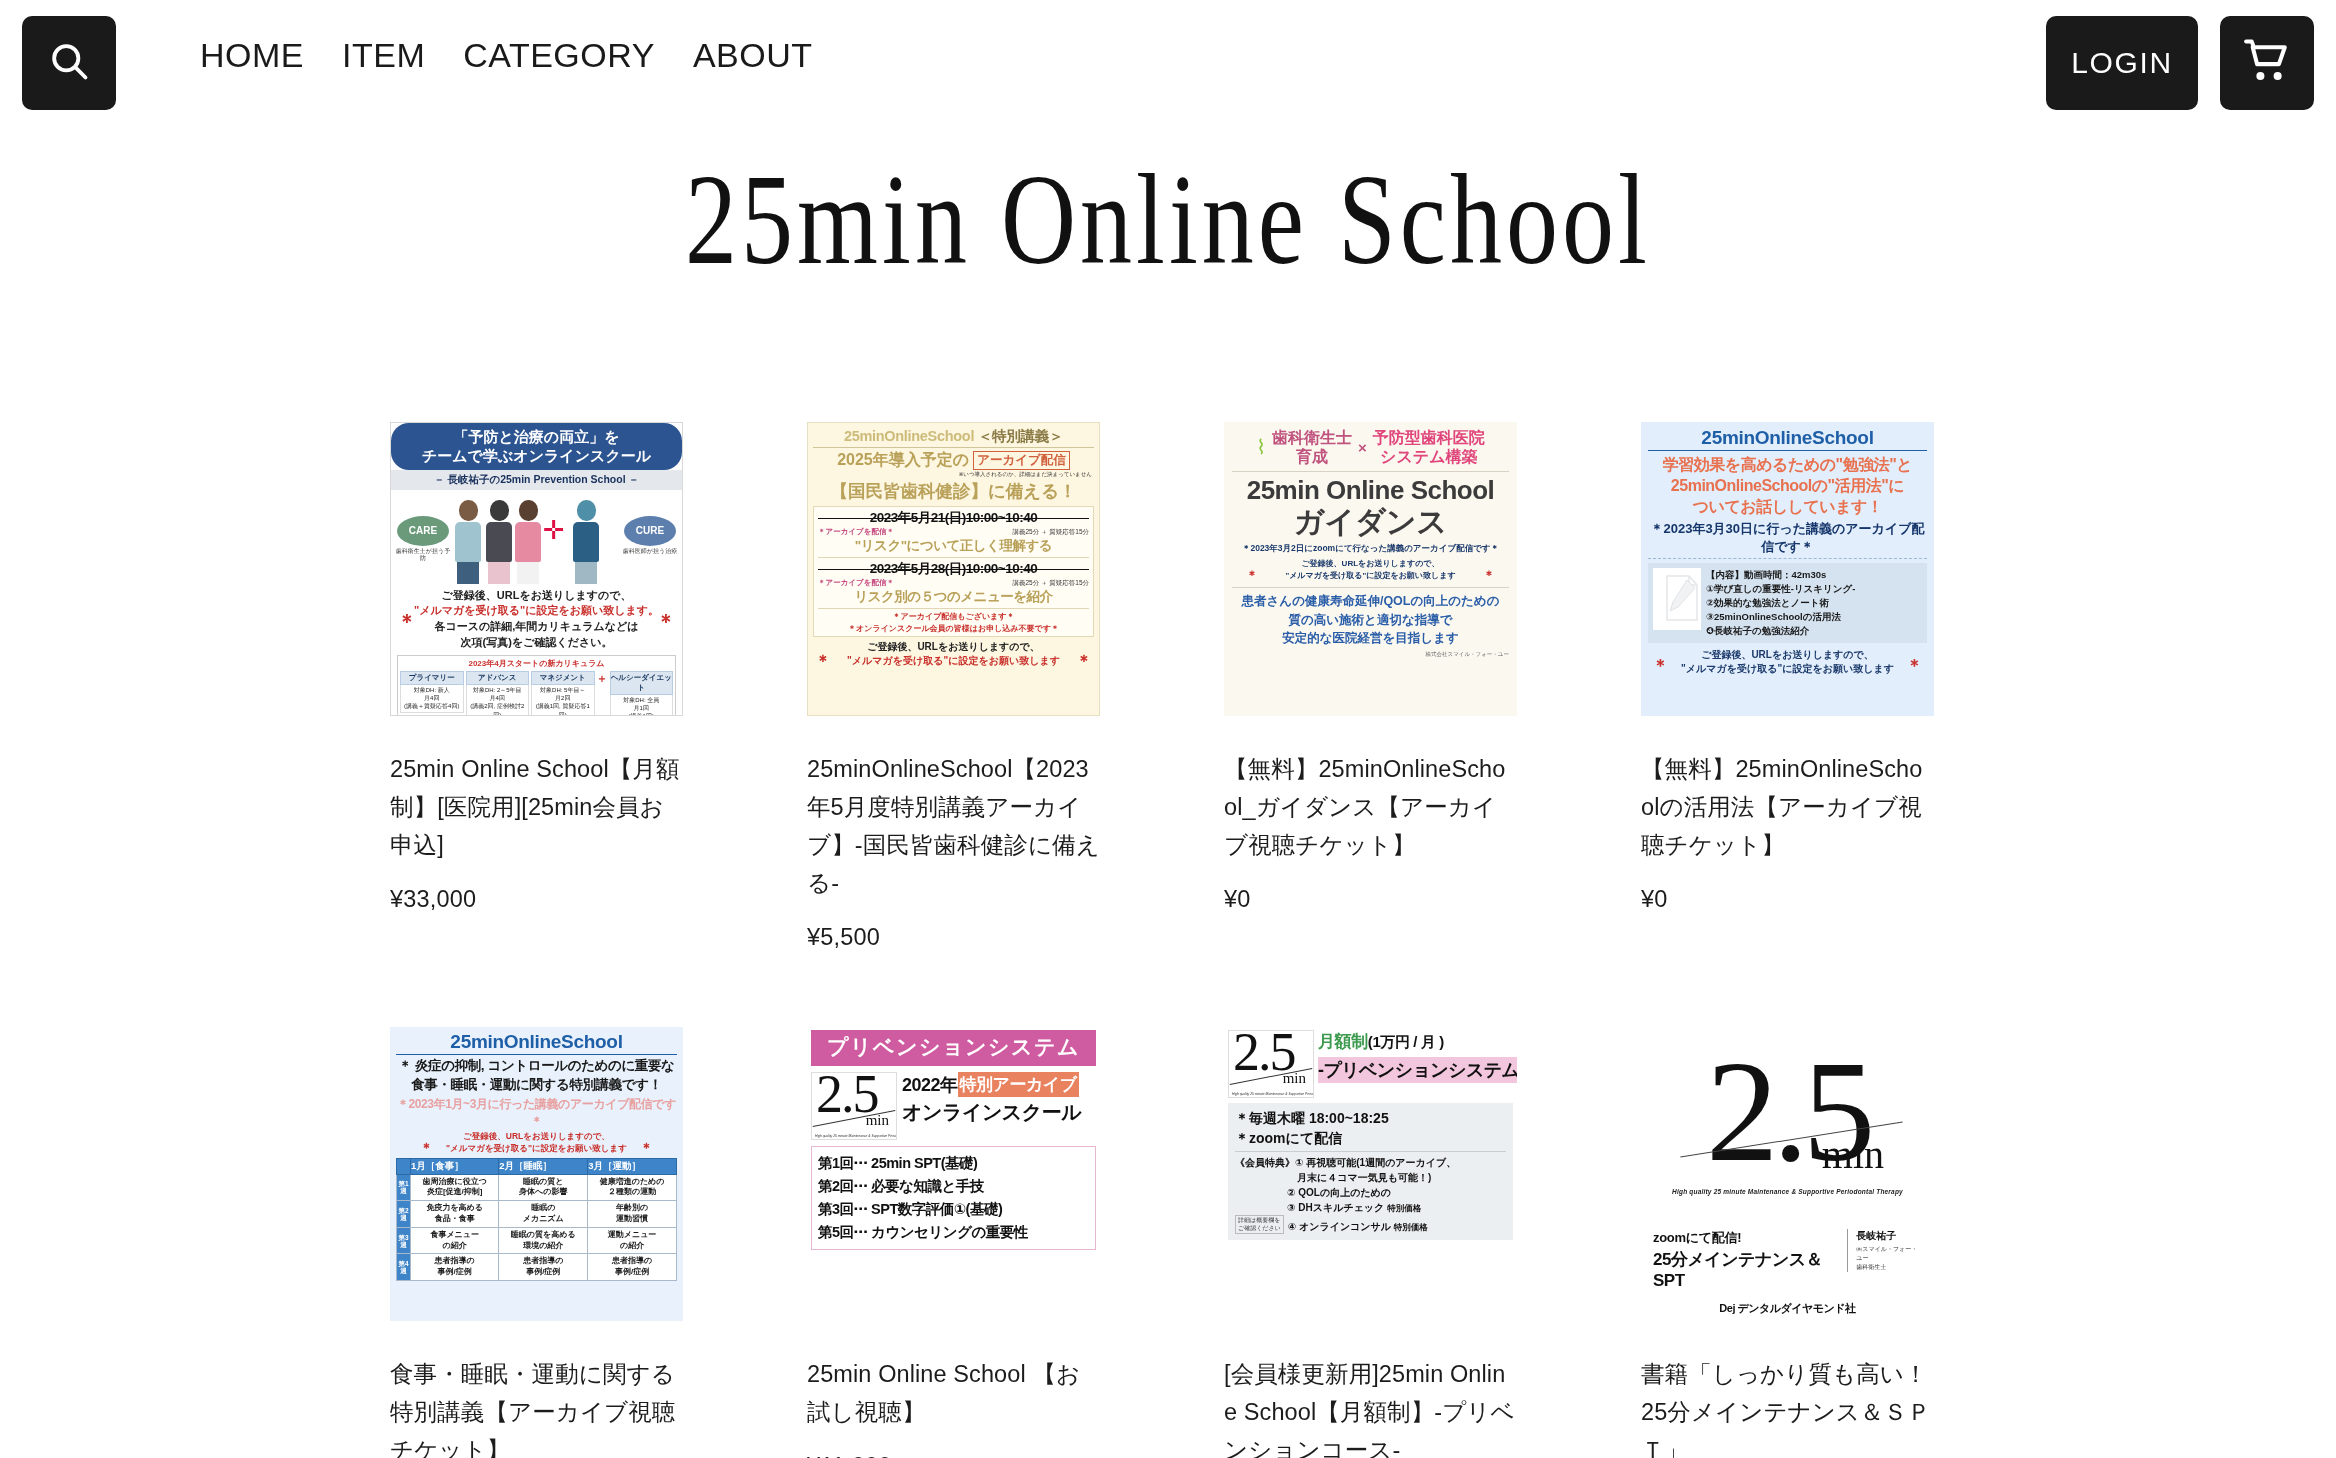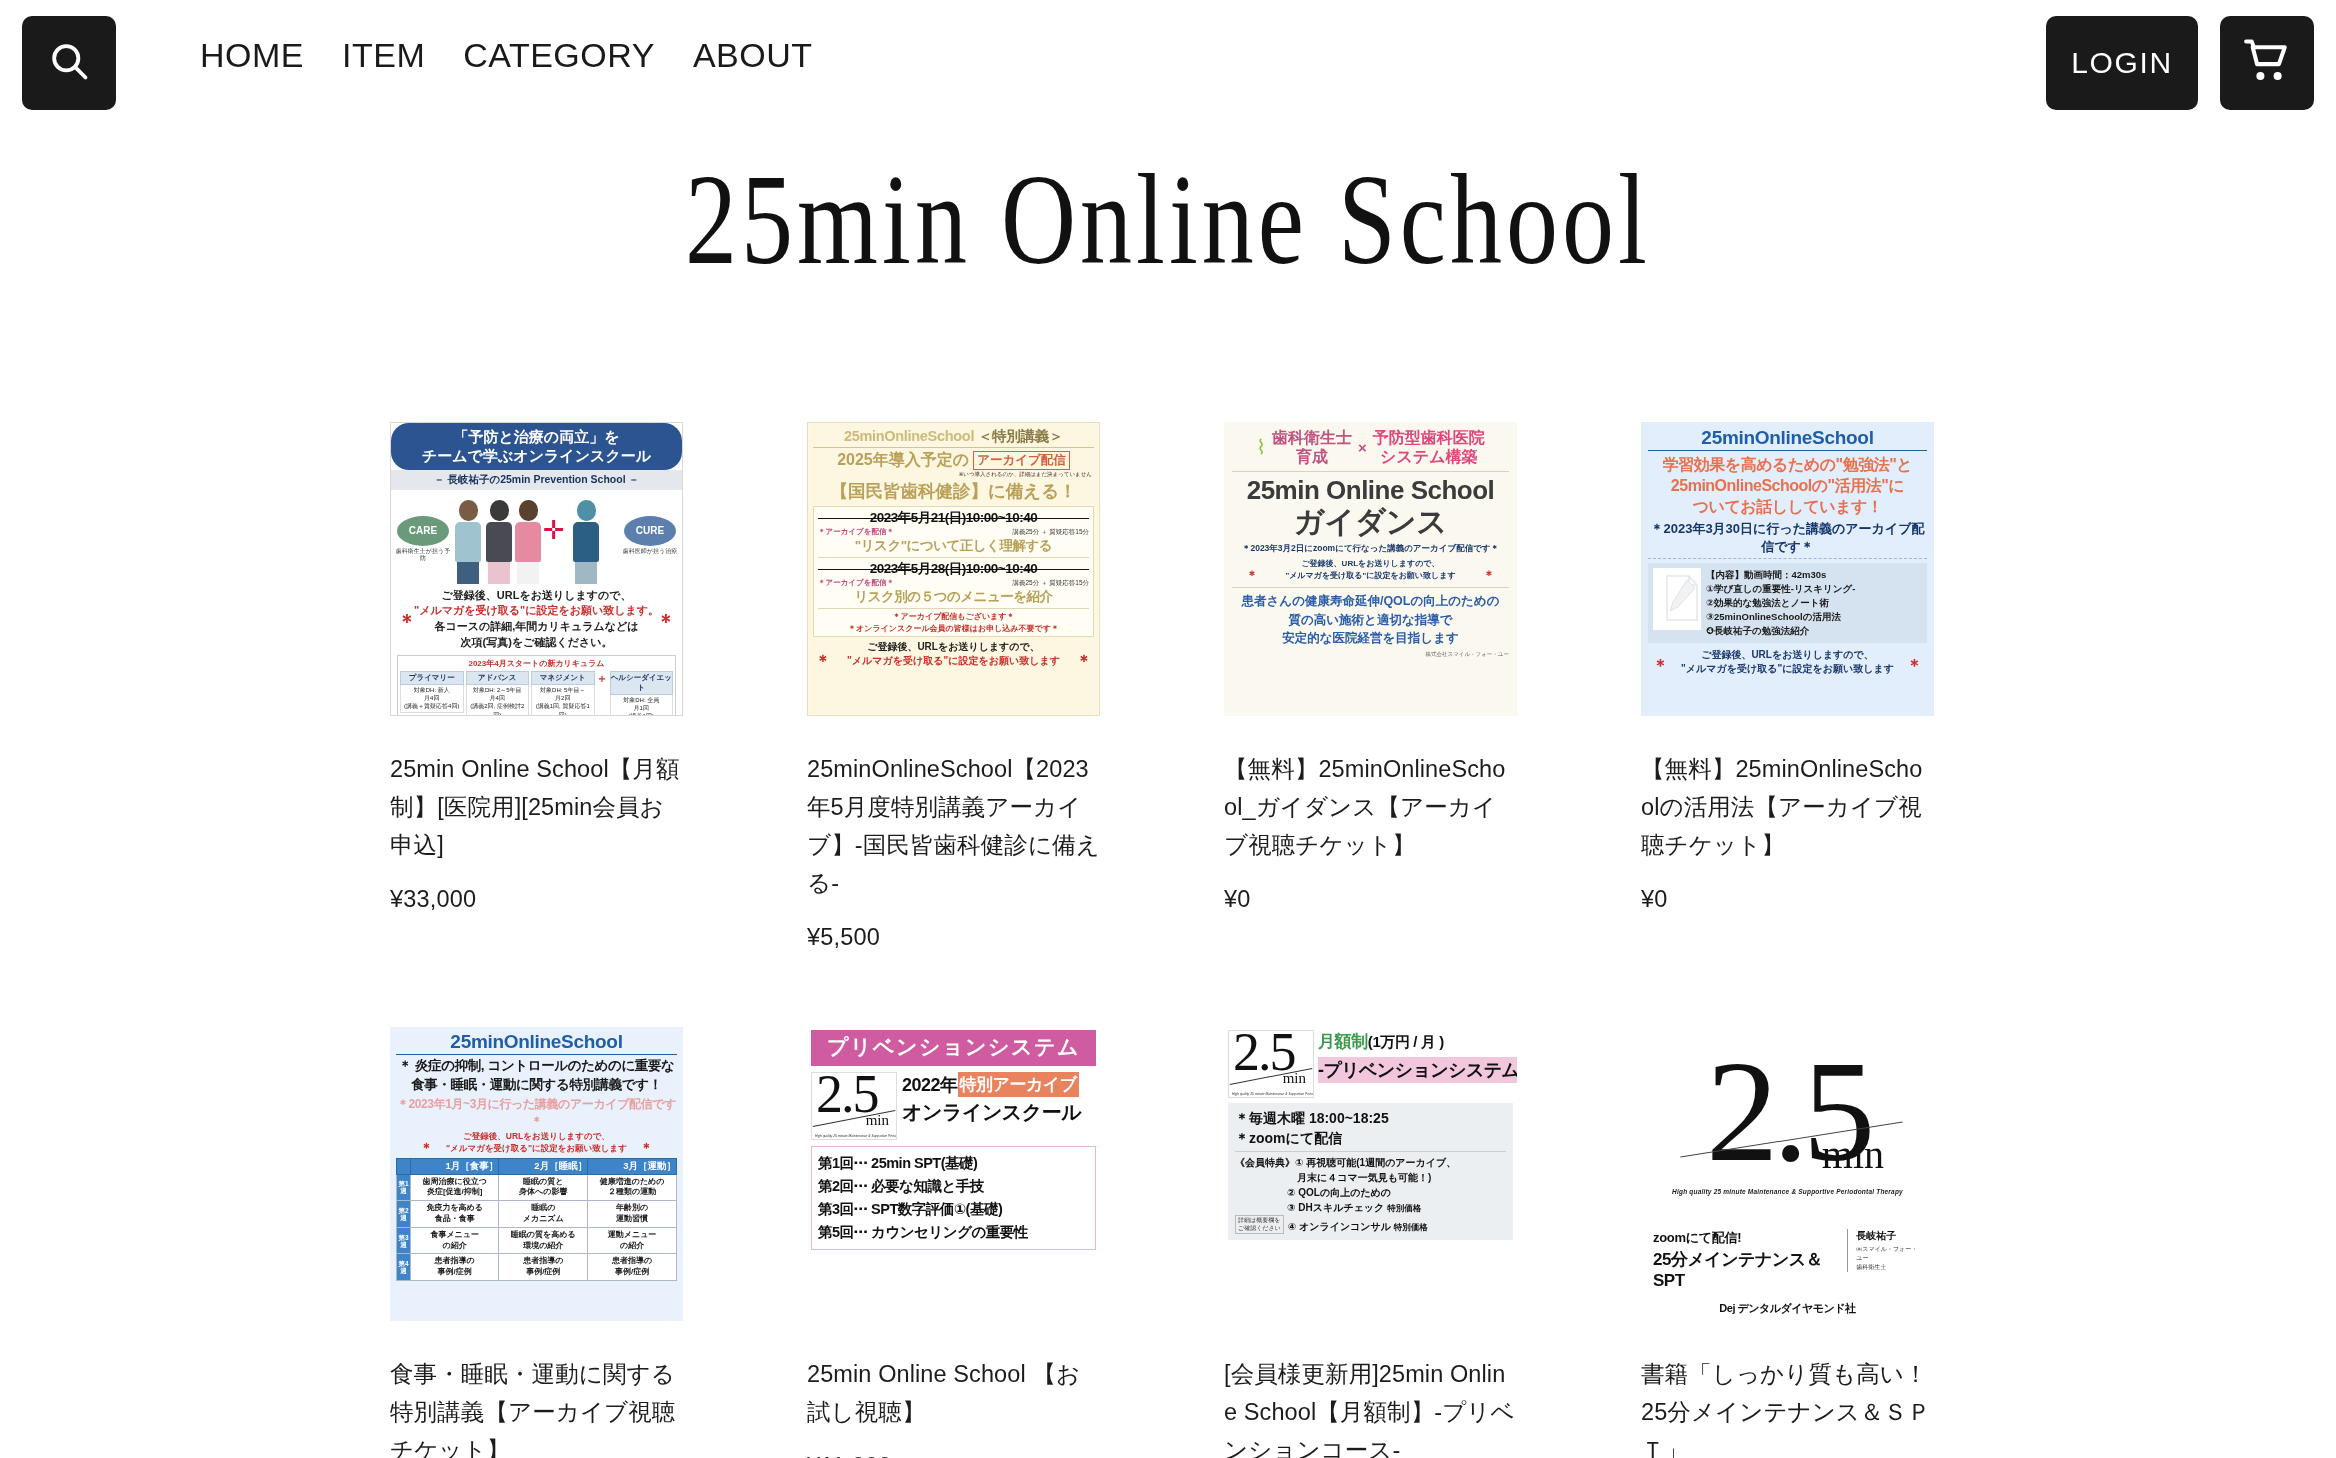--- a/index.html
+++ b/index.html
@@ -229,21 +229,21 @@
   .f5 { background: #e9f2fc; padding: 4px 6px; }
   .f5-title { text-align: center; font-size: 19px; font-weight: bold; color: #1f5fa8; letter-spacing: -0.3px; }
   .f5-rule { border-top: 1.5px solid #1f5fa8; margin: 1px 0 2px; }
   .f5-l1 { text-align: center; font-size: 13.5px; font-weight: bold; color: #1a1a1a; line-height: 1.4; letter-spacing: -0.4px; }
   .f5-l2 { text-align: center; font-size: 12px; font-weight: bold; color: #e8a0a0; margin-top: 1px; letter-spacing: -0.4px; }
   .f5-l3 { text-align: center; font-size: 8.5px; font-weight: bold; color: #c9302c; line-height: 1.45; position: relative; }
   .f5-l3 .star { color: #c9302c; font-size: 13px; position: absolute; }
   .f5-tbl { width: 100%; border-collapse: collapse; margin-top: 3px; }
   .f5-tbl th {
     background: #3d84c8; color: #fff; font-size: 9.5px; font-weight: bold;
-    border: 1px solid #2c6aa6; padding: 1px 0; text-align: right;
+    border: 1px solid #2c6aa6; padding: 1px 0; text-align: left;
   }
   .f5-tbl td {
     border: 1px solid #aab9c9; font-size: 8px; color: #1a1a1a; font-weight: bold;
     text-align: center; line-height: 1.35; padding: 2px 1px; background: #fff;
   }
   .f5-tbl td.wk {
     background: #3d84c8; color: #fff; font-size: 6.5px; width: 12px;
     line-height: 1.1; padding: 1px;
   }
 

